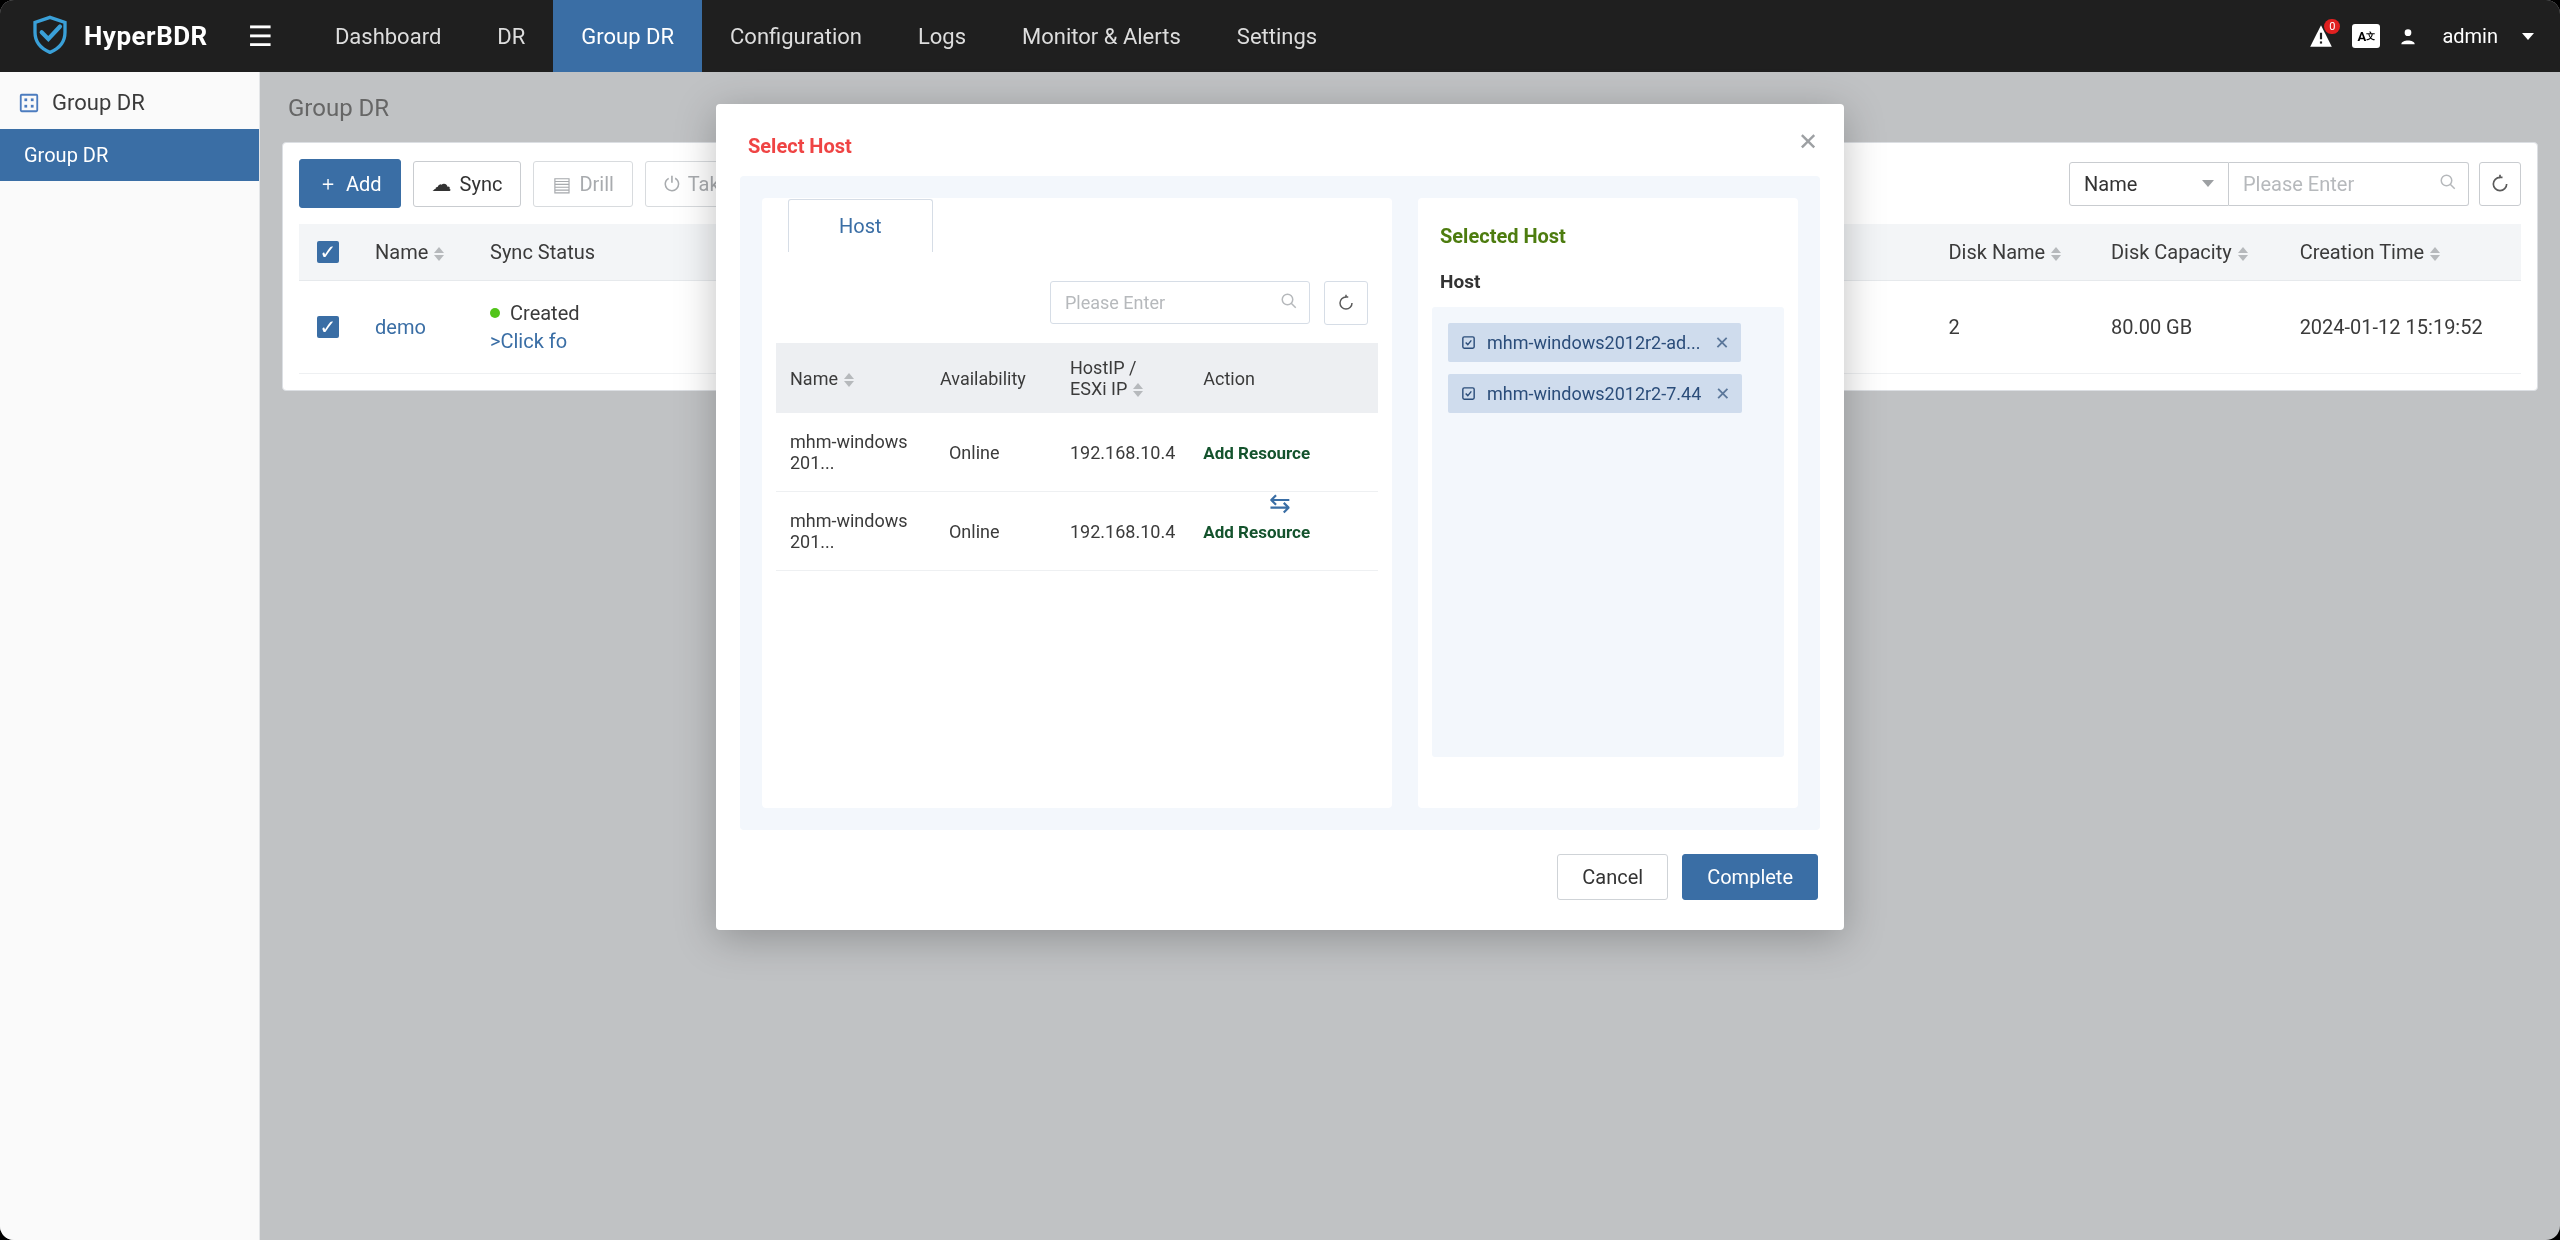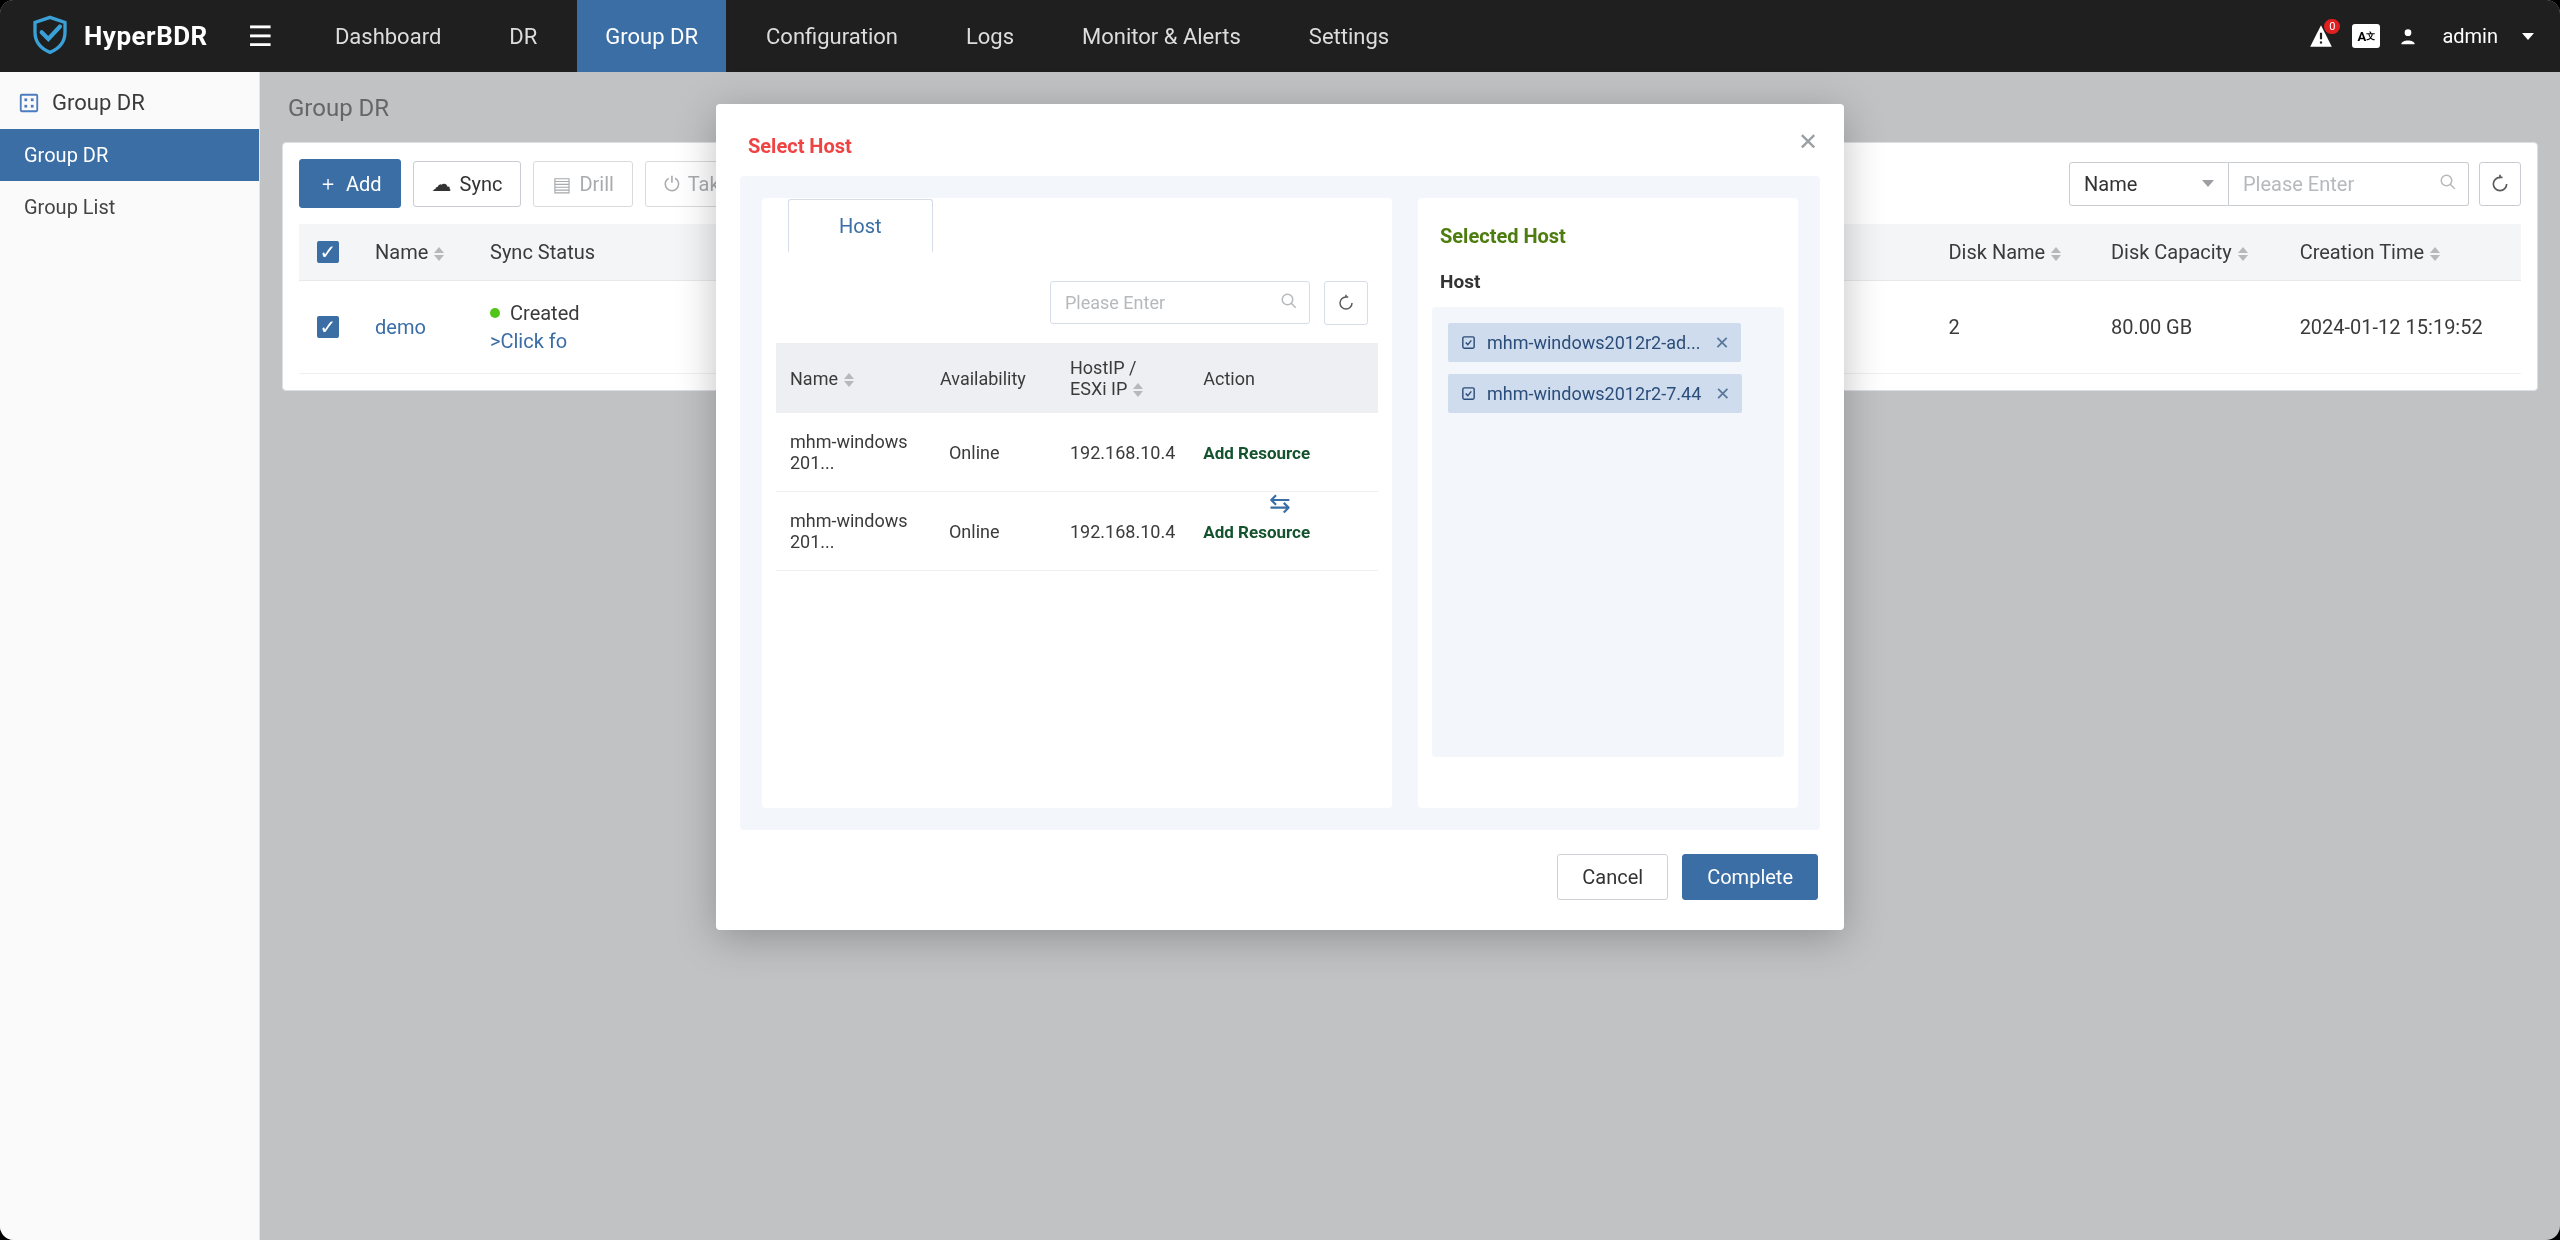--- a/index.html
+++ b/index.html
@@ -4,21 +4,21 @@
 <style>
 * { margin: 0; padding: 0; box-sizing: border-box; font-family: -apple-system, BlinkMacSystemFont, "Segoe UI", Roboto, "Helvetica Neue", Arial, sans-serif; }
 body { background: #000; width: 2560px; height: 1240px; overflow: hidden; position: relative; }
 .app-frame { width: 2560px; height: 1240px; border-radius: 14px; overflow: hidden; background: #c0c2c4; }
 
 .topbar { height: 72px; background: #1f1f1f; display: flex; align-items: center; color: #fff; justify-content: space-between; }
 .logo-block { display: flex; align-items: center; gap: 14px; padding: 0 28px 0 30px; }
 .logo-icon svg { width: 40px; height: 40px; }
 .logo-text { font-size: 26px; font-weight: 700; letter-spacing: .5px; }
 .menu-toggle { margin-left: 0; color: #fff; font-size: 28px; padding: 0 12px; cursor: pointer; display:flex; align-items:center; }
-.nav { display: flex; height: 100%; margin-left: 22px; gap: 12px; }
+.nav { display: flex; height: 100%; margin-left: 22px; }
 .nav-item { display: flex; align-items: center; padding: 0 28px; color: #ddd; font-size: 22px; cursor: pointer; }
 .nav-item.active { background: #3a6ea5; color: #fff; }
 .topbar-right { margin-left: auto; display: flex; align-items: center; gap: 18px; padding-right: 26px; }
 .tb-icon { color: #fff; position: relative; display:flex; align-items:center; cursor:pointer; }
 .tb-icon svg { width: 26px; height: 26px; fill: #fff; }
 .badge { position: absolute; top: -4px; right: -6px; background: #e02020; color: #fff; border-radius: 10px; font-size: 11px; padding: 1px 5px; line-height: 13px; }
 .lang-box { width: 28px; height: 24px; background: #fff; color: #000; font-size: 13px; font-weight: 700; display:flex; align-items:center; justify-content:center; border-radius:3px; }
 .user-block { display:flex; align-items:center; gap:24px; color:#fff; font-size:20px; cursor:pointer; }
 .user-block svg { width: 20px; height:20px; fill:#fff; }
 .caret-down { width:0; height:0; border-left:6px solid transparent; border-right:6px solid transparent; border-top:7px solid #fff; }
@@ -145,21 +145,20 @@
         <svg viewBox="0 0 24 24">
             <rect x="3" y="3" width="18" height="18" rx="1" fill="none" stroke="#4c7cbf" stroke-width="2"></rect>
             <rect x="7" y="7" width="3" height="3" fill="#4c7cbf"></rect>
             <rect x="14" y="7" width="3" height="3" fill="#4c7cbf"></rect>
             <rect x="7" y="14" width="3" height="3" fill="#4c7cbf"></rect>
             <rect x="14" y="14" width="3" height="3" fill="#4c7cbf"></rect>
           </svg>
         <span>Group DR</span>
       </div>
       <div class="side-item active">Group DR</div>
-      <div class="side-item">Group List</div>
     </div>
 
     <div class="main">
       <div class="breadcrumb">Group DR</div>
       <div class="panel">
         <div class="toolbar">
           <button class="btn primary">
               <span>＋</span>
               <span>Add</span>
             </button>

